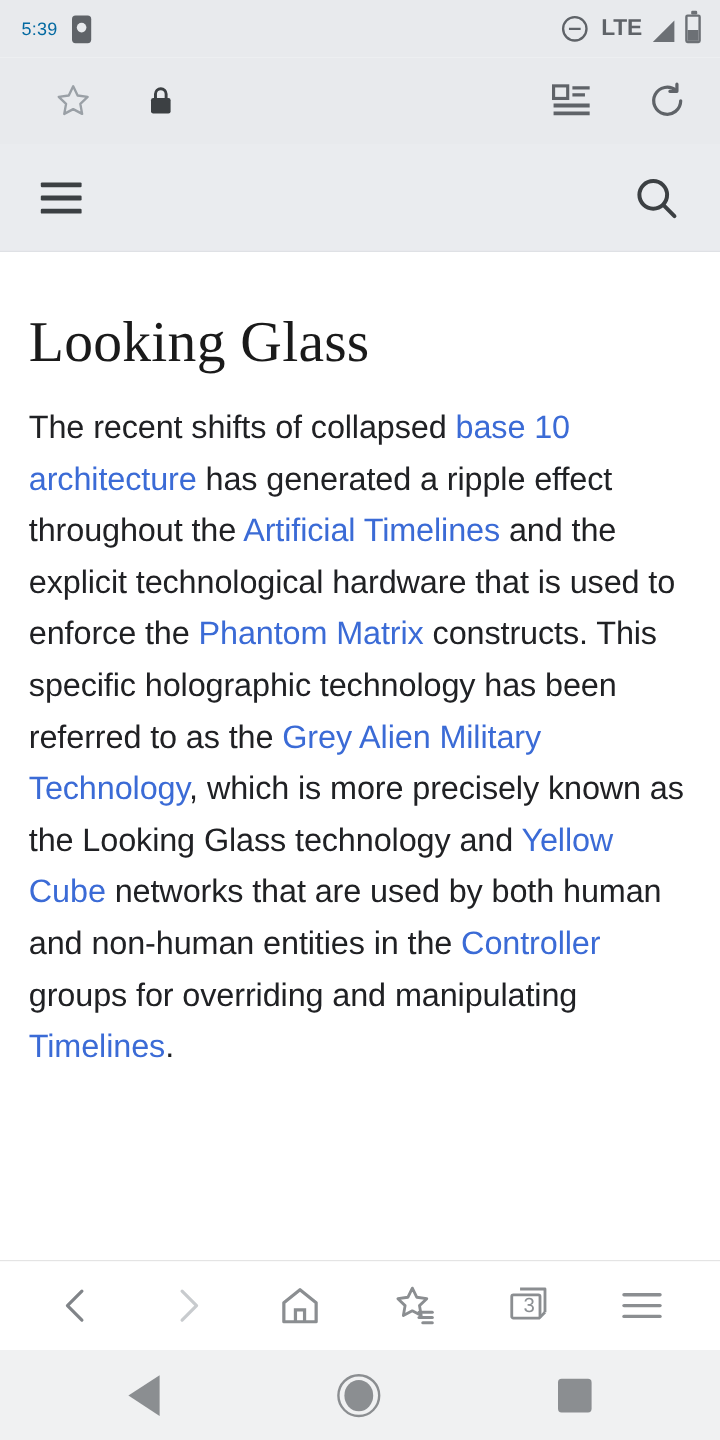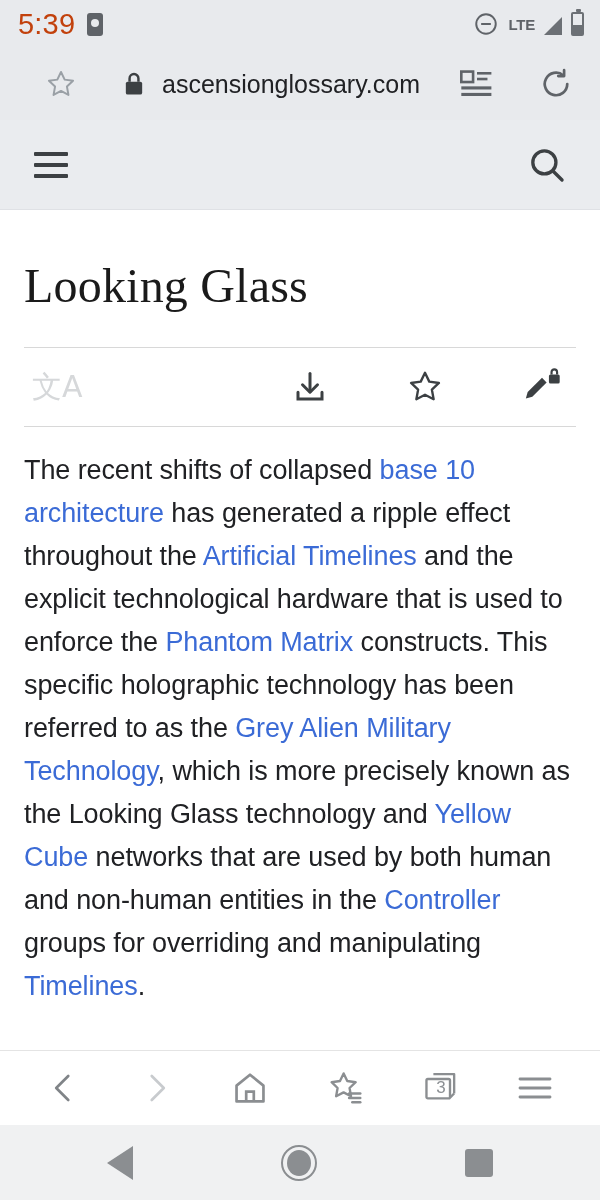--- a/index.html
+++ b/index.html
@@ -19,23 +19,23 @@
   
   .status-bar {
     height: 48px;
     background: #e8eaed;
     display: flex;
     align-items: center;
     padding: 0 16px 0 18px;
     color: #4a4d52;
   }
   .status-time {
-    font-size: 29px;
+    font-size: 15px;
     letter-spacing: 0.2px;
-    color: #c2410c;
+    color: #0369a1;
   }
   .status-left { display: flex; align-items: center; gap: 12px; }
   .status-right {
     margin-left: auto;
     display: flex;
     align-items: center;
     gap: 9px;
   }
   .dnd-phone-icon {
     width: 16px; height: 23px;
@@ -46,21 +46,21 @@
   .dnd-phone-icon::after {
     content: "";
     position: absolute;
     left: 4px; top: 6px;
     width: 8px; height: 8px;
     border-radius: 50%;
     background: #e8eaed;
     box-shadow: 3px -1px 0 0 #5f6368;
   }
   .lte-label {
-    font-size: 15px;
+    font-size: 19px;
     font-weight: bold;
     color: #5f6368;
     letter-spacing: -0.2px;
   }
   .signal-tri {
     width: 0; height: 0;
     border-left: 18px solid transparent;
     border-bottom: 18px solid #6c7075;
     position: relative;
     top: 2px;
@@ -269,21 +269,20 @@
     <svg width="34" height="34" viewBox="0 0 24 24">
       <path d="M12 3.5l2.6 5.4 5.9.8-4.3 4.1 1.05 5.9L12 16.9l-5.25 2.8L7.8 13.8 3.5 9.7l5.9-.8z" fill="none" stroke="#9aa0a6" stroke-width="1.4" stroke-linejoin="round"></path>
     </svg>
   </span>
   <span class="url-lock">
     <svg width="24" height="28" viewBox="0 0 20 24">
       <rect x="3" y="10" width="14" height="11" rx="1.6" fill="#3c4043"></rect>
       <path d="M6.2 10V7.2a3.8 3.8 0 017.6 0V10" fill="none" stroke="#3c4043" stroke-width="2.1"></path>
     </svg>
   </span>
-  <span class="url-text">ascensionglossary.com</span>
   <span class="url-reader">
     <svg width="34" height="30" viewBox="0 0 26 22">
       <rect x="1" y="1.5" width="9" height="8" fill="none" stroke="#5f6368" stroke-width="2"></rect>
       <line x1="13" y1="2.8" x2="24" y2="2.8" stroke="#5f6368" stroke-width="2"></line>
       <line x1="13" y1="7.2" x2="21" y2="7.2" stroke="#5f6368" stroke-width="2"></line>
       <line x1="1" y1="14" x2="24" y2="14" stroke="#5f6368" stroke-width="2.4"></line>
       <line x1="1" y1="19" x2="24" y2="19" stroke="#5f6368" stroke-width="2.4"></line>
     </svg>
   </span>
   <span class="url-reload">
@@ -304,44 +303,20 @@
     <svg width="42" height="42" viewBox="0 0 24 24">
       <circle cx="10.5" cy="10.5" r="6.6" fill="none" stroke="#3c4043" stroke-width="1.9"></circle>
       <line x1="15.4" y1="15.4" x2="20.6" y2="20.6" stroke="#3c4043" stroke-width="1.9" stroke-linecap="round"></line>
     </svg>
   </span>
 </div>
 
 <div class="content">
   <h1 class="page-title">Looking Glass</h1>
 
-  <div class="action-row">
-    <span class="action-translate">
-      <span class="translate-glyph">文A</span>
-    </span>
-    <span class="action-download">
-      <svg width="36" height="36" viewBox="0 0 24 24">
-        <line x1="12" y1="3" x2="12" y2="15" stroke="#3c4043" stroke-width="2" stroke-linecap="round"></line>
-        <path d="M7 10.5l5 5 5-5" fill="none" stroke="#3c4043" stroke-width="2" stroke-linecap="round" stroke-linejoin="round"></path>
-        <path d="M4 15.5V20h16v-4.5" fill="none" stroke="#3c4043" stroke-width="2" stroke-linecap="round"></path>
-      </svg>
-    </span>
-    <span class="action-watch">
-      <svg width="38" height="38" viewBox="0 0 24 24">
-        <path d="M12 3l2.7 5.6 6.1.85-4.45 4.2 1.1 6.05L12 16.85 6.55 19.7l1.1-6.05L3.2 9.45l6.1-.85z" fill="none" stroke="#3c4043" stroke-width="1.5" stroke-linejoin="round"></path>
-      </svg>
-    </span>
-    <span class="action-edit">
-      <svg width="40" height="38" viewBox="0 0 26 24">
-        <path d="M2.5 19.5l1.2-4.2L13 6l3 3-9.3 9.3z" fill="#3c4043"></path>
-        <rect x="17.5" y="3.8" width="7" height="6" rx="1" fill="#3c4043"></rect>
-        <path d="M19.2 3.8V2.3a1.8 1.8 0 013.6 0v1.5" fill="none" stroke="#3c4043" stroke-width="1.4"></path>
-      </svg>
-    </span>
-  </div>
 
   <div class="article">
     <p>
       <span>The recent shifts of collapsed </span><a href="#">base 10 architecture</a><span> has generated a ripple effect throughout the </span><a href="#">Artificial Timelines</a><span> and the explicit technological hardware that is used to enforce the </span><a href="#">Phantom Matrix</a><span> constructs. This specific holographic technology has been referred to as the </span><a href="#">Grey Alien Military Technology</a><span>, which is more precisely known as the Looking Glass technology and </span><a href="#">Yellow Cube</a><span> networks that are used by both human and non-human entities in the </span><a href="#">Controller</a><span> groups for overriding and manipulating </span><a href="#">Timelines</a><span>.</span>
     </p>
 
   </div>
 </div>
 
 <div class="browser-toolbar">

